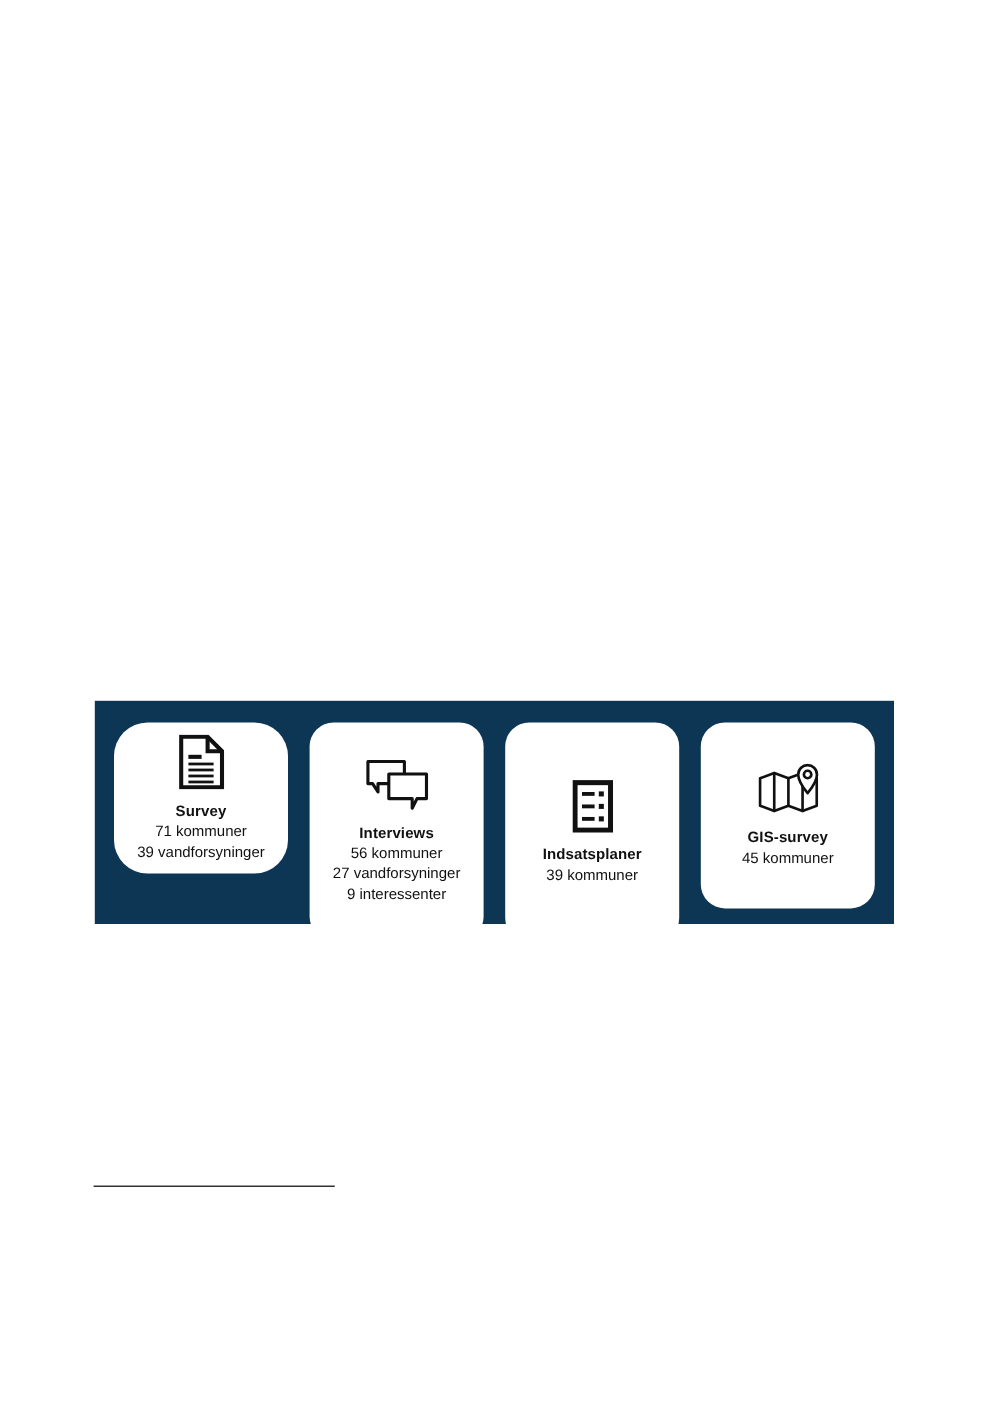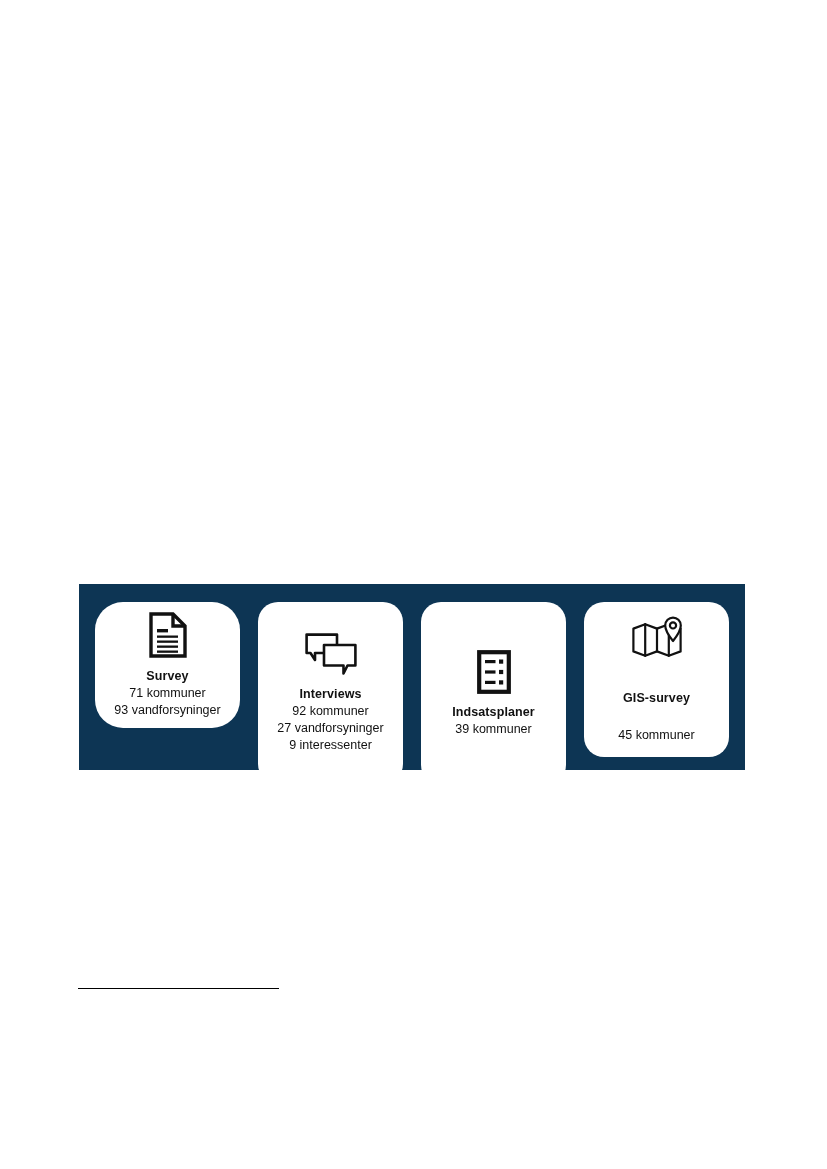--- a/index.html
+++ b/index.html
@@ -39,21 +39,21 @@
     display: flex;
     flex-direction: column;
     align-items: center;
     justify-content: center;
     padding: 10px 6px;
     text-align: center;
   }
   .card-1 { height: 126px; border-radius: 28px; }
   .card-2 { height: 182px; }
   .card-3 { height: 183px; }
-  .card-4 { height: 155px; gap: 20px; }
+  .card-4 { height: 155px; }
 
   .card-icon {
     display: block;
     margin-bottom: 10px;
     line-height: 0;
   }
 
   .card-title {
     font-size: 12.5px;
     font-weight: bold;
@@ -91,32 +91,32 @@
         <path d="M25 2 V14 H37" fill="none" stroke="#111111" stroke-width="3.4" stroke-linejoin="miter"></path>
         <rect x="9" y="17" width="11" height="3.4" fill="#111111"></rect>
         <rect x="9" y="23.5" width="21" height="2.3" fill="#111111"></rect>
         <rect x="9" y="28.5" width="21" height="2.3" fill="#111111"></rect>
         <rect x="9" y="33.5" width="21" height="2.3" fill="#111111"></rect>
         <rect x="9" y="38.5" width="21" height="2.3" fill="#111111"></rect>
       </svg>
     </span>
     <div class="card-title">Survey</div>
     <div class="card-line">71 kommuner</div>
-    <div class="card-line">93 vandforsyninger</div>
+    <div class="card-line">39 vandforsyninger</div>
   </div>
 
   <div class="card card-2">
     <span class="card-icon">
       <svg width="54" height="44" viewBox="0 0 54 44" xmlns="http://www.w3.org/2000/svg">
         <path d="M2.6 2.6 H33 V21 H11 L11 28 L6.5 21 H2.6 Z" fill="#ffffff" stroke="#111111" stroke-width="2.6" stroke-linejoin="round"></path>
         <path d="M20 13 H51.4 V33.5 H43.5 L39.5 41.5 L39.5 33.5 H20 Z" fill="#ffffff" stroke="#111111" stroke-width="2.6" stroke-linejoin="round"></path>
       </svg>
     </span>
     <div class="card-title">Interviews</div>
-    <div class="card-line">92 kommuner</div>
+    <div class="card-line">56 kommuner</div>
     <div class="card-line">27 vandforsyninger</div>
     <div class="card-line">9 interessenter</div>
   </div>
 
   <div class="card card-3">
     <span class="card-icon">
       <svg width="34" height="44" viewBox="0 0 34 44" xmlns="http://www.w3.org/2000/svg">
         <rect x="2.2" y="2.2" width="29.6" height="39.6" fill="#ffffff" stroke="#111111" stroke-width="4.2"></rect>
         <rect x="8" y="10" width="10.5" height="3.2" fill="#111111"></rect>
         <rect x="22" y="9.5" width="4.2" height="4.2" fill="#111111"></rect>

